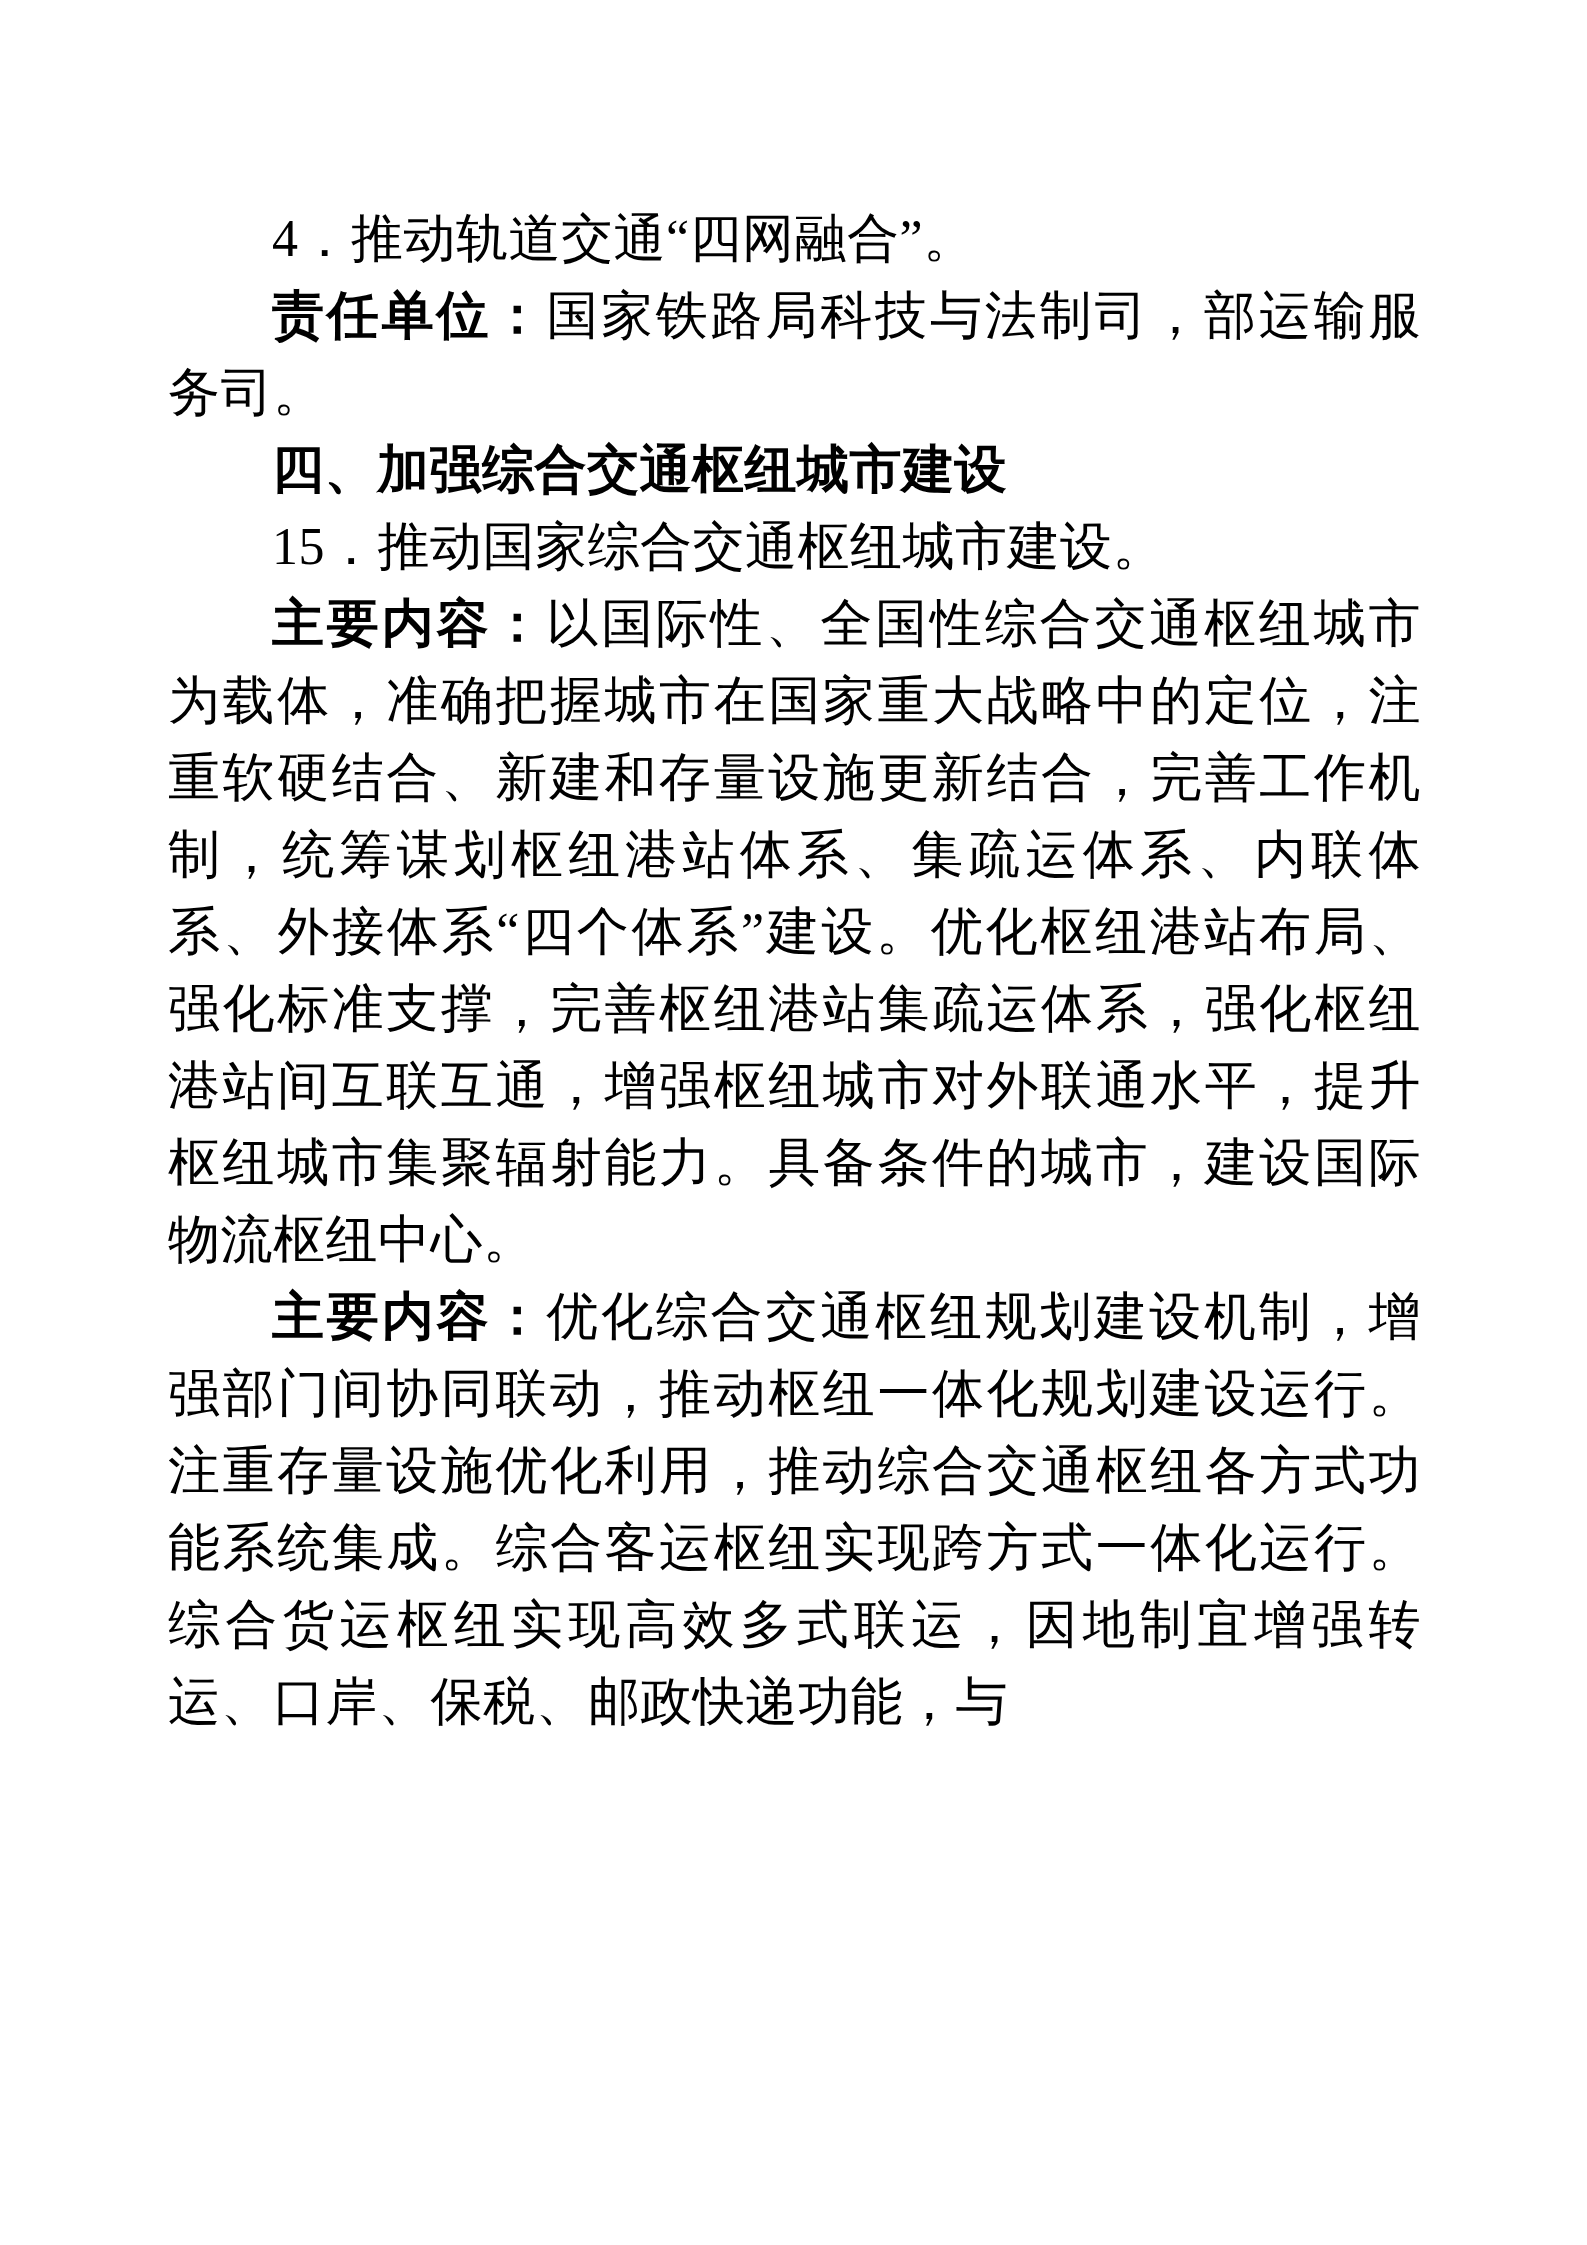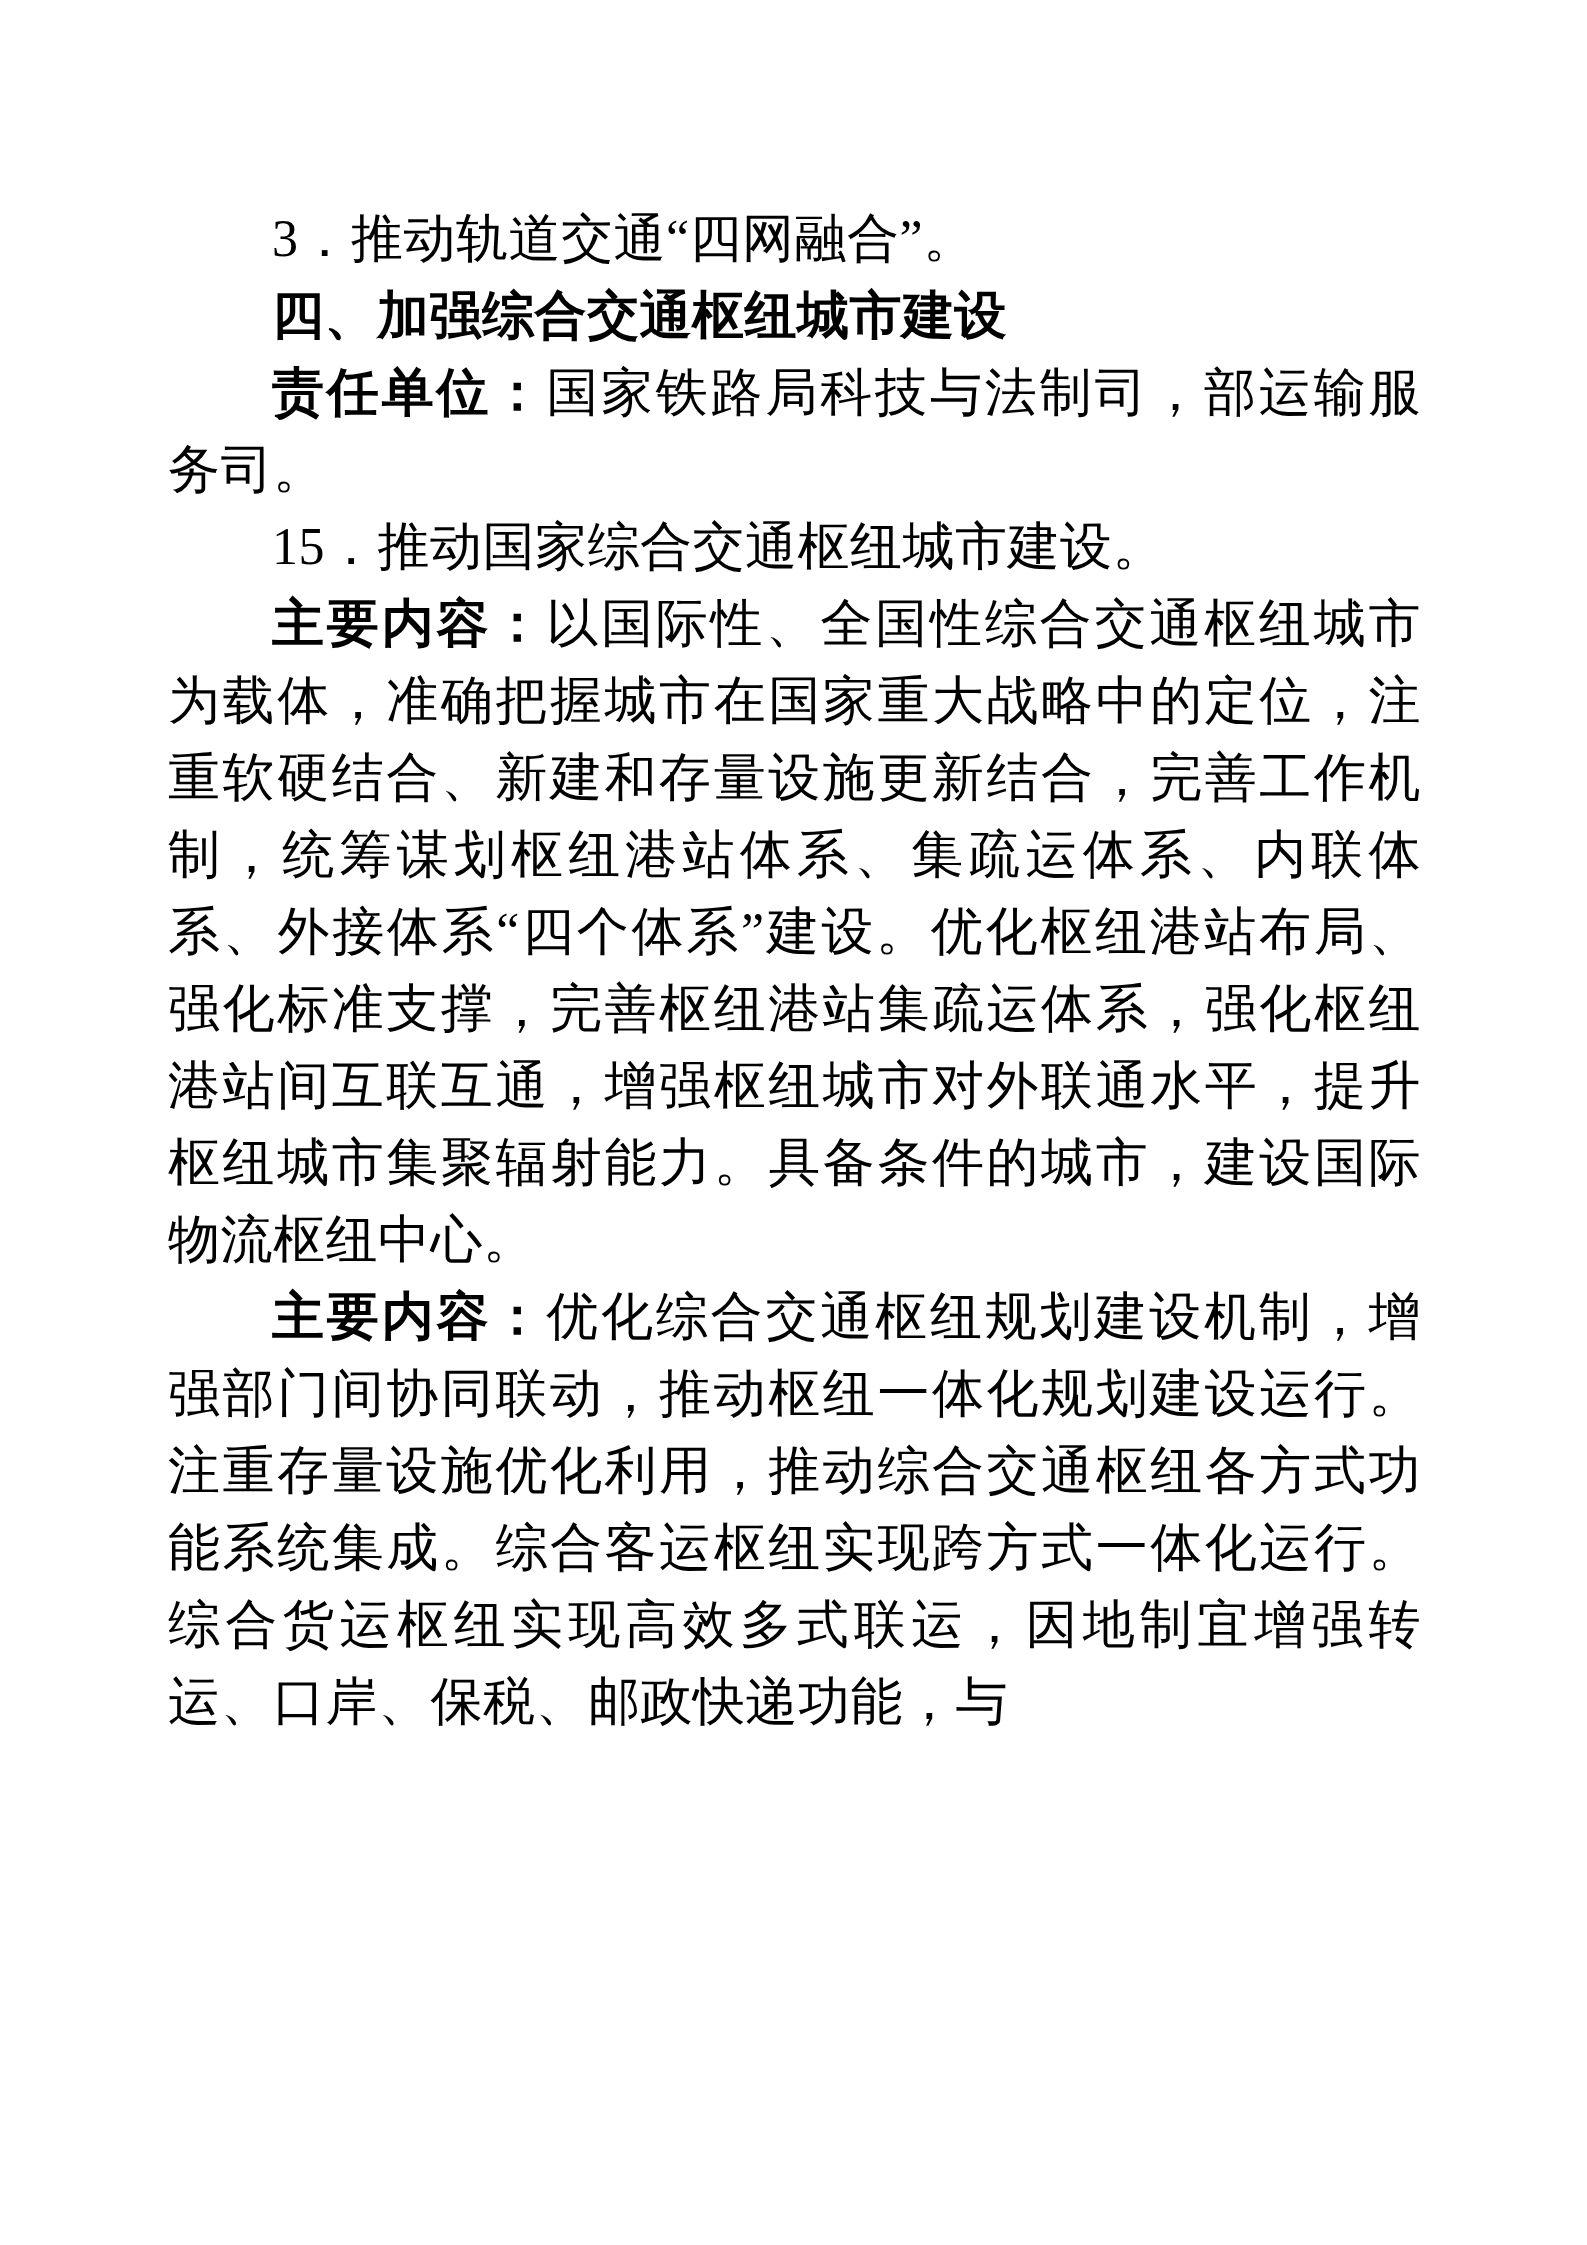--- a/index.html
+++ b/index.html
@@ -38,26 +38,26 @@
   }
   .item-title {
     font-family: "Liberation Serif", "DejaVu Serif", serif;
   }
 </style>
 </head>
 <body>
 
 <div class="page">
 
-  <p class="para item-title"><span>3．推动轨道交通“四网融合”。</span></p>
+  <p class="para item-title"><span>4．推动轨道交通“四网融合”。</span></p>
 
 
+  <p class="para"><span class="label">责任单位：</span><span>国家铁路局科技与法制司，部运输服务司。</span></p>
+
   <p class="para heading"><span>四、加强综合交通枢纽城市建设</span></p>
-
-  <p class="para"><span class="label">责任单位：</span><span>国家铁路局科技与法制司，部运输服务司。</span></p>
 
   <p class="para item-title"><span>15．推动国家综合交通枢纽城市建设。</span></p>
 
   <p class="para"><span class="label">主要内容：</span><span>以国际性、全国性综合交通枢纽城市为载体，准确把握城市在国家重大战略中的定位，注重软硬结合、新建和存量设施更新结合，完善工作机制，统筹谋划枢纽港站体系、集疏运体系、内联体系、外接体系“四个体系”建设。优化枢纽港站布局、强化标准支撑，完善枢纽港站集疏运体系，强化枢纽港站间互联互通，增强枢纽城市对外联通水平，提升枢纽城市集聚辐射能力。具备条件的城市，建设国际物流枢纽中心。</span></p>
 
 
 
   <p class="para"><span class="label">主要内容：</span><span>优化综合交通枢纽规划建设机制，增强部门间协同联动，推动枢纽一体化规划建设运行。注重存量设施优化利用，推动综合交通枢纽各方式功能系统集成。综合客运枢纽实现跨方式一体化运行。综合货运枢纽实现高效多式联运，因地制宜增强转运、口岸、保税、邮政快递功能，与</span></p>
 
 </div>

